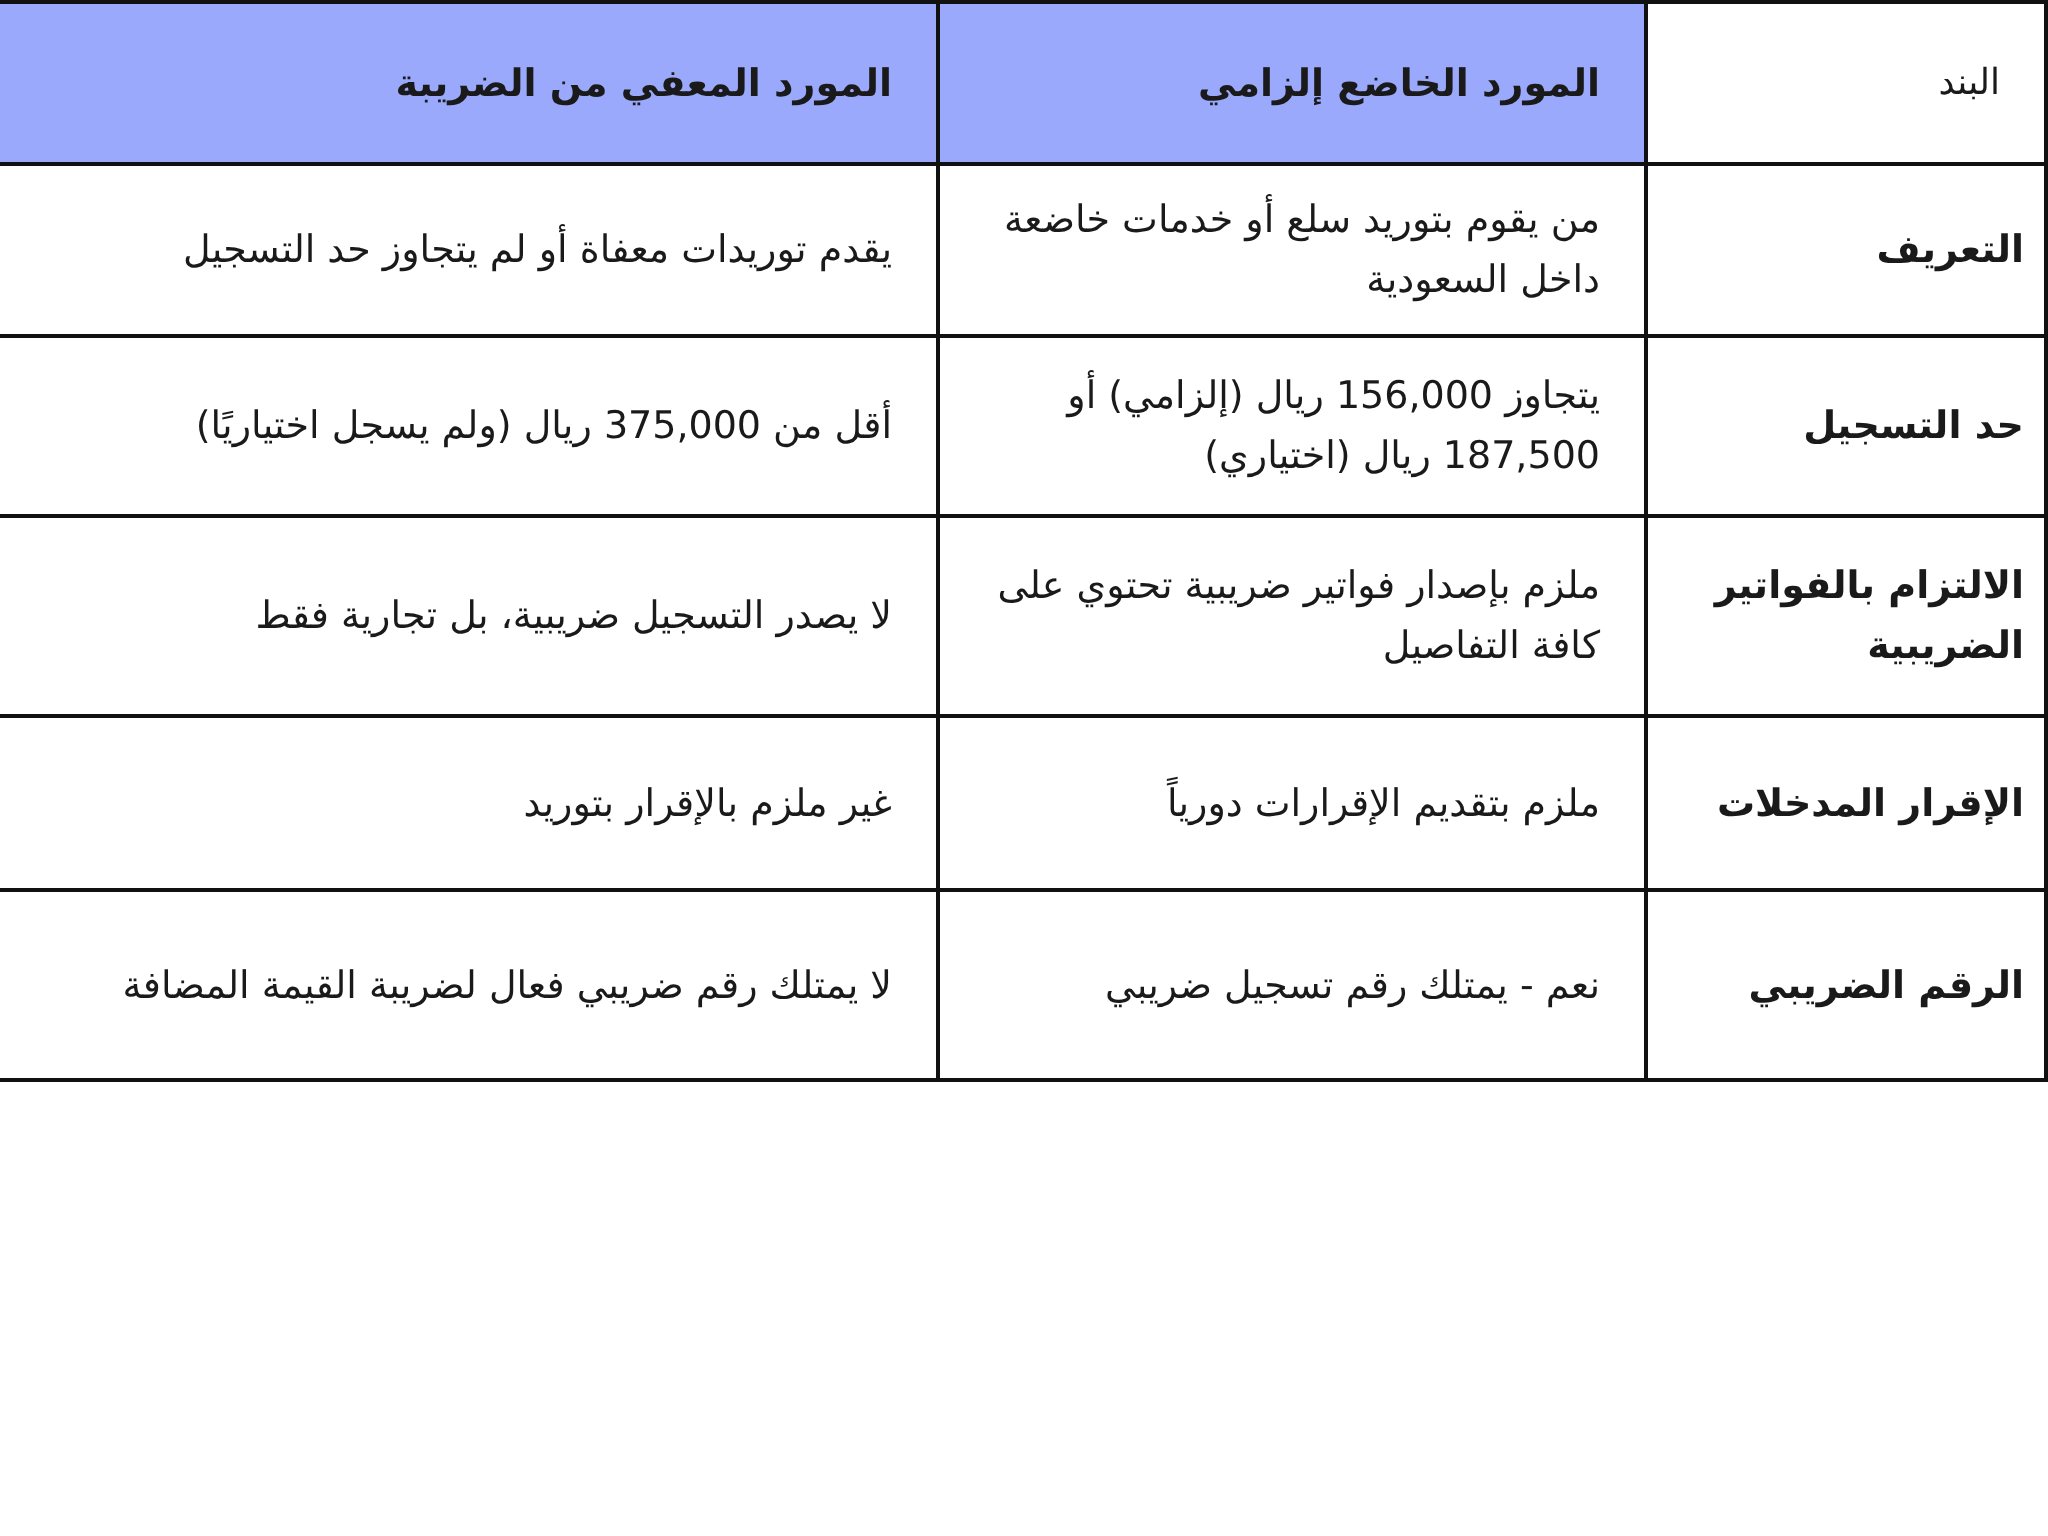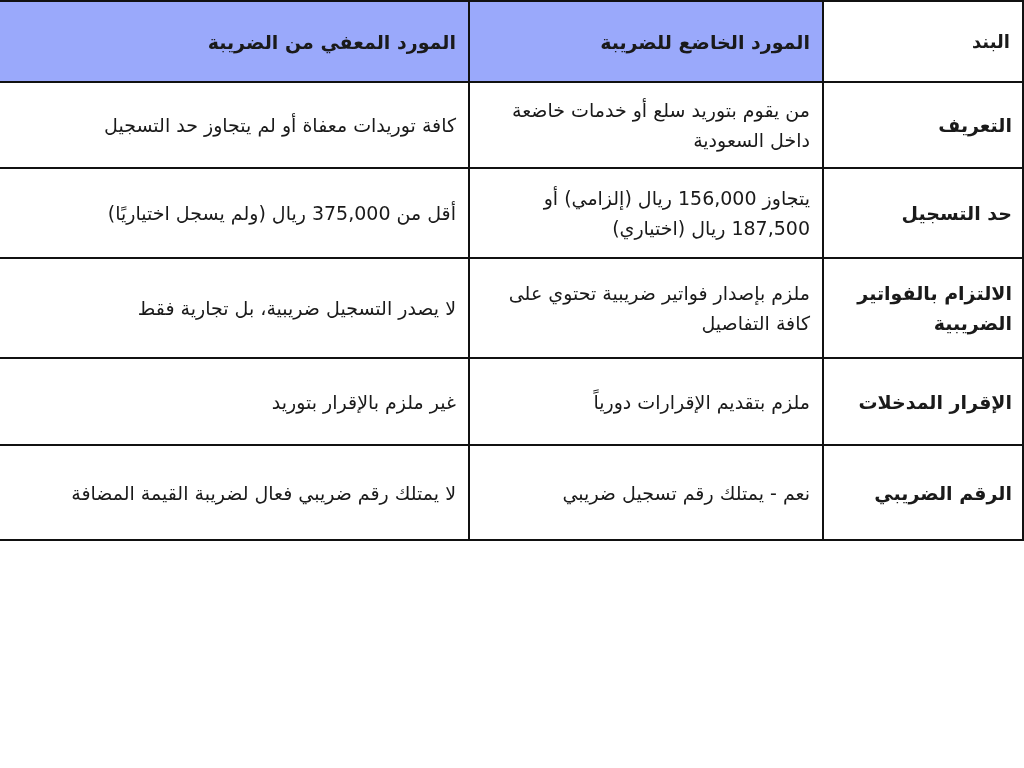--- a/index.html
+++ b/index.html
@@ -25,36 +25,36 @@
       border-collapse: collapse;
       width: 1024px;
       table-layout: fixed;
       direction: rtl;
     }
     col.c-item { width: 200px; }
     col.c-taxable { width: 354px; }
     col.c-exempt { width: 470px; }
     th, td {
       border: 2px solid #111111;
-      padding: 0 12px 0 10px;
+      padding: 0 22px 0 10px;
       text-align: right;
       vertical-align: middle;
       line-height: 30px;
     }
     th {
       height: 79px;
       font-weight: bold;
       font-size: 19px;
     }
     th.blue {
       background: #9aa9fb;
     }
     th.item-head {
       background: #ffffff;
-      font-weight: bold;
+      font-weight: normal;
       font-size: 18px;
     }
     td {
       font-size: 19px;
       font-weight: normal;
     }
     td.item {
       font-weight: bold;
       font-size: 19px;
       padding-right: 10px;
@@ -74,29 +74,29 @@
 <div class="table-wrap">
   <table>
     <colgroup>
       <col class="c-item">
       <col class="c-taxable">
       <col class="c-exempt">
     </colgroup>
     <thead>
       <tr>
         <th class="item-head">البند</th>
-        <th class="blue">المورد الخاضع للضريبة</th>
+        <th class="blue">المورد الخاضع إلزامي</th>
         <th class="blue">المورد المعفي من الضريبة</th>
       </tr>
     </thead>
     <tbody>
       <tr class="r1">
         <td class="item">التعريف</td>
         <td>من يقوم بتوريد سلع أو خدمات خاضعة داخل السعودية</td>
-        <td>كافة توريدات معفاة أو لم يتجاوز حد التسجيل</td>
+        <td>يقدم توريدات معفاة أو لم يتجاوز حد التسجيل</td>
       </tr>
       <tr class="r2">
         <td class="item">حد التسجيل</td>
         <td>يتجاوز 156,000 ريال (إلزامي) أو 187,500 ريال (اختياري)</td>
         <td>أقل من 375,000 ريال (ولم يسجل اختياريًا)</td>
       </tr>
       <tr class="r3">
         <td class="item">الالتزام بالفواتير الضريبية</td>
         <td>ملزم بإصدار فواتير ضريبية تحتوي على كافة التفاصيل</td>
         <td>لا يصدر التسجيل ضريبية، بل تجارية فقط</td>

